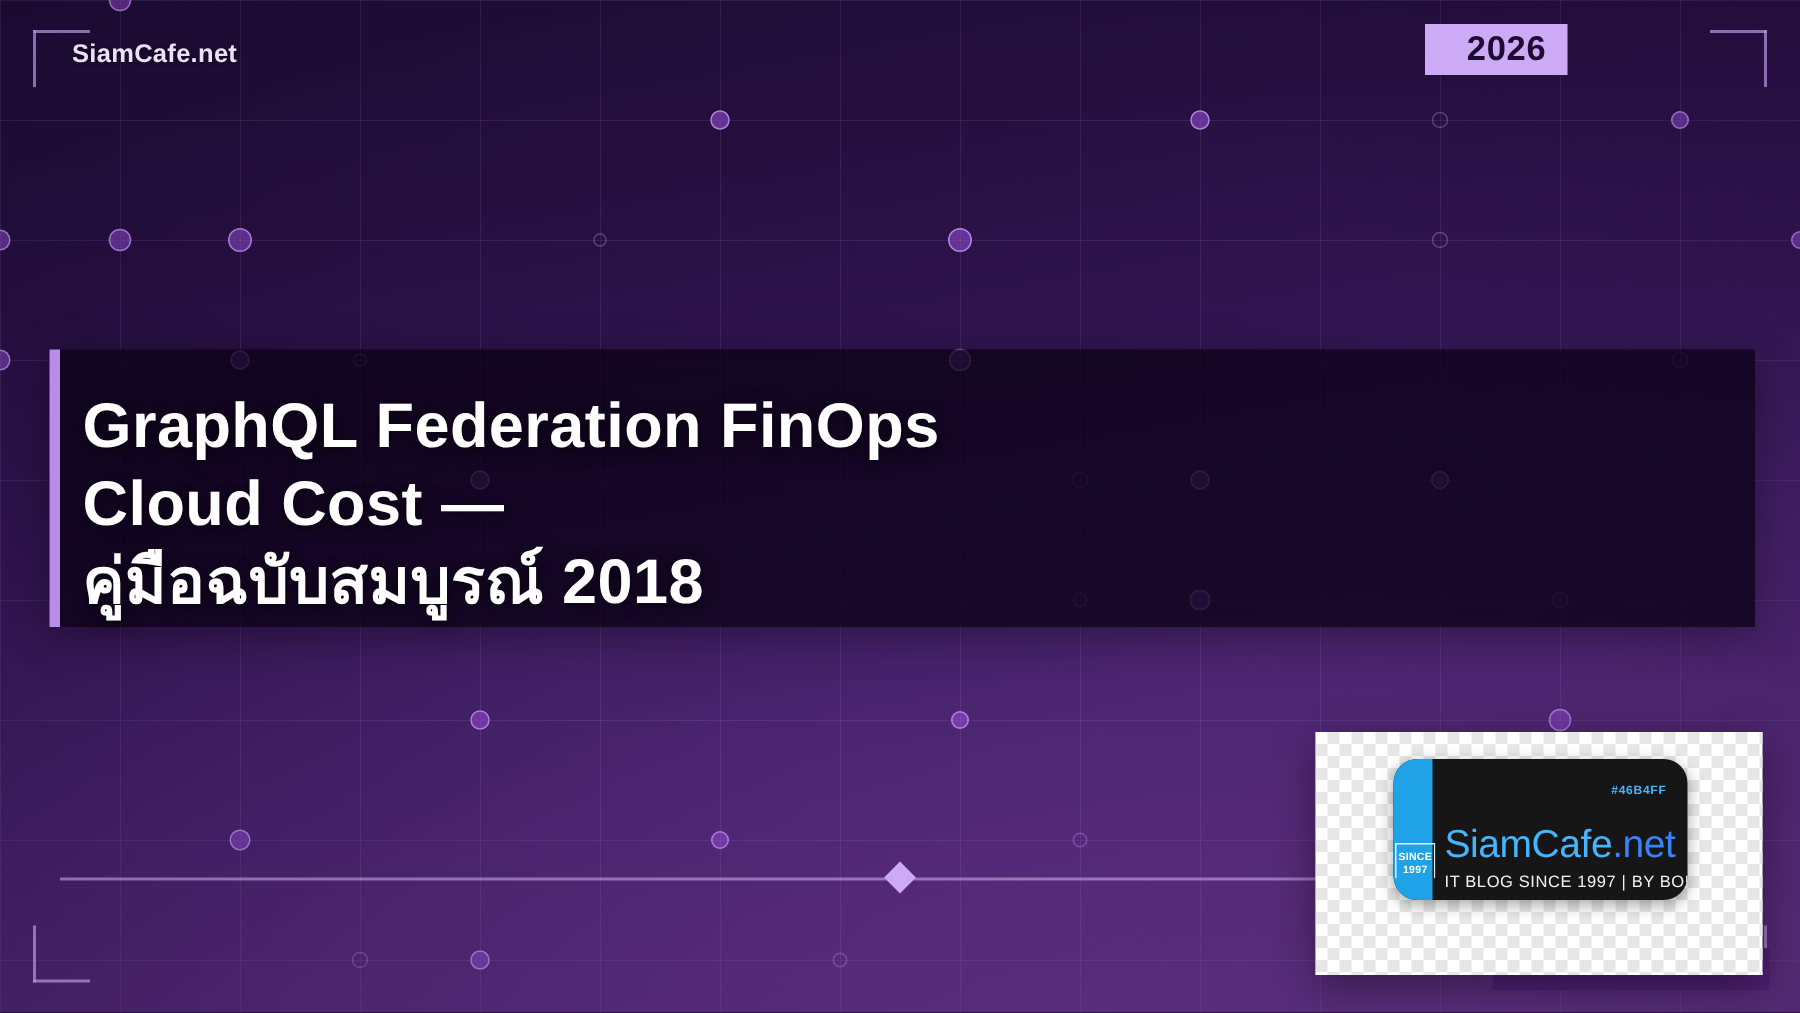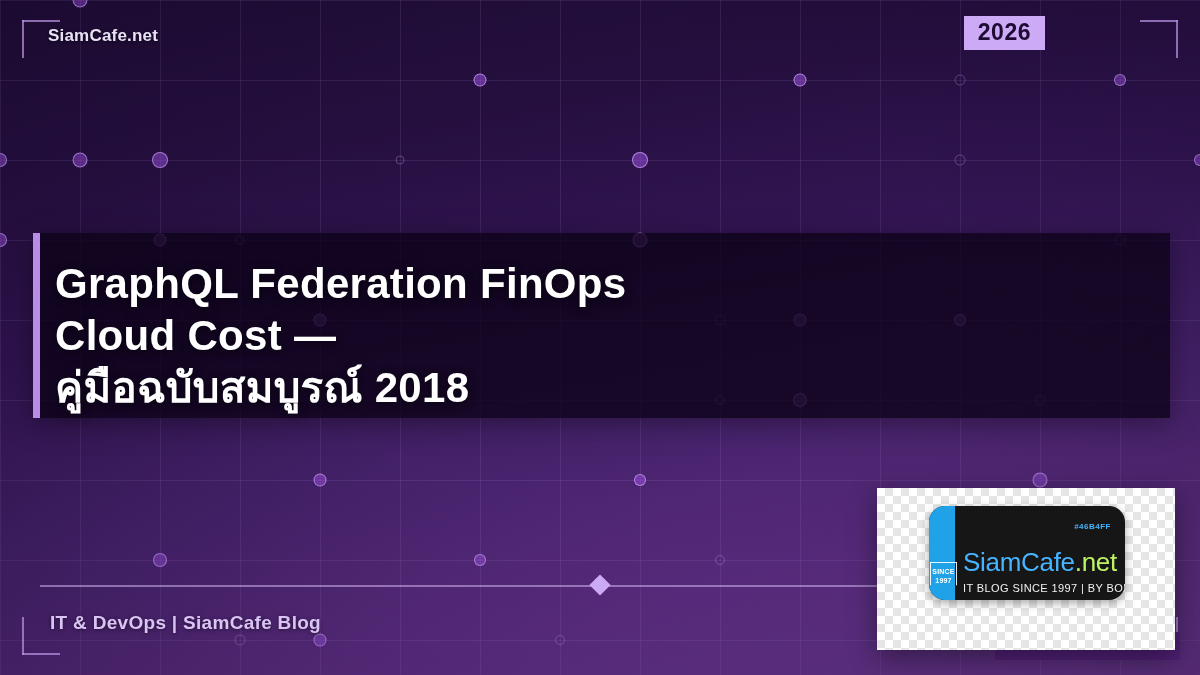--- a/index.html
+++ b/index.html
@@ -55,21 +55,21 @@
   .brand{
     position:absolute;left:48px;top:26px;
     font-size:17px;font-weight:bold;color:#e9e2f7;
     letter-spacing:.2px;
     text-shadow:0 1px 3px rgba(0,0,0,.55);
   }
   .year-badge{
     position:absolute;right:155px;top:16px;
     background:#cdaaf5;color:#1e0b33;
     font-size:23px;font-weight:bold;
-    padding:4px 14px 6px 14px;
+    padding:4px 14px 6px 28px;
     letter-spacing:.5px;
     line-height:1.05;
   }
 
   
   .title-band{
     position:absolute;left:33px;top:233px;width:1137px;height:185px;
     background:rgba(12,3,24,0.80);
     box-shadow:0 6px 26px rgba(0,0,0,.35);
   }
@@ -141,21 +141,21 @@
   .hexcode{
     position:absolute;right:14px;top:16px;
     color:#46b4ff;font-size:8px;font-weight:bold;letter-spacing:.5px;
   }
   .logo-word{
     position:absolute;left:34px;top:42px;right:10px;
     font-size:26px;font-weight:normal;line-height:28px;
     letter-spacing:-0.3px;white-space:nowrap;
   }
   .logo-word .b{color:#46b4ff;}
-  .logo-word .w{color:#bef264;}
+  .logo-word .w{color:#3b82f6;}
   .logo-sub{
     position:absolute;left:34px;top:76px;
     color:#f2f2f2;font-size:11px;letter-spacing:.4px;white-space:nowrap;
   }
 </style>
 </head>
 <body>
 
 <div id="stage">
 
@@ -220,21 +220,20 @@
   <div class="year-badge">2026</div>
 
   <div class="title-band"></div>
   <div class="title-accent"></div>
   <div class="title-text">GraphQL Federation FinOps
 Cloud Cost —
 คู่มือฉบับสมบูรณ์ 2018</div>
 
   <div class="divider"></div>
   <div class="diamond"></div>
-  <div class="footer-text">IT &amp; DevOps | SiamCafe Blog</div>
 
   <div class="card-shadow"></div>
   <div class="logo-card">
     <div class="logo-inner">
       <div class="logo-bar"></div>
       <div class="since-badge">
         <span>SINCE</span><br>
         <span>1997</span>
       </div>
       <div class="hexcode">#46B4FF</div>

